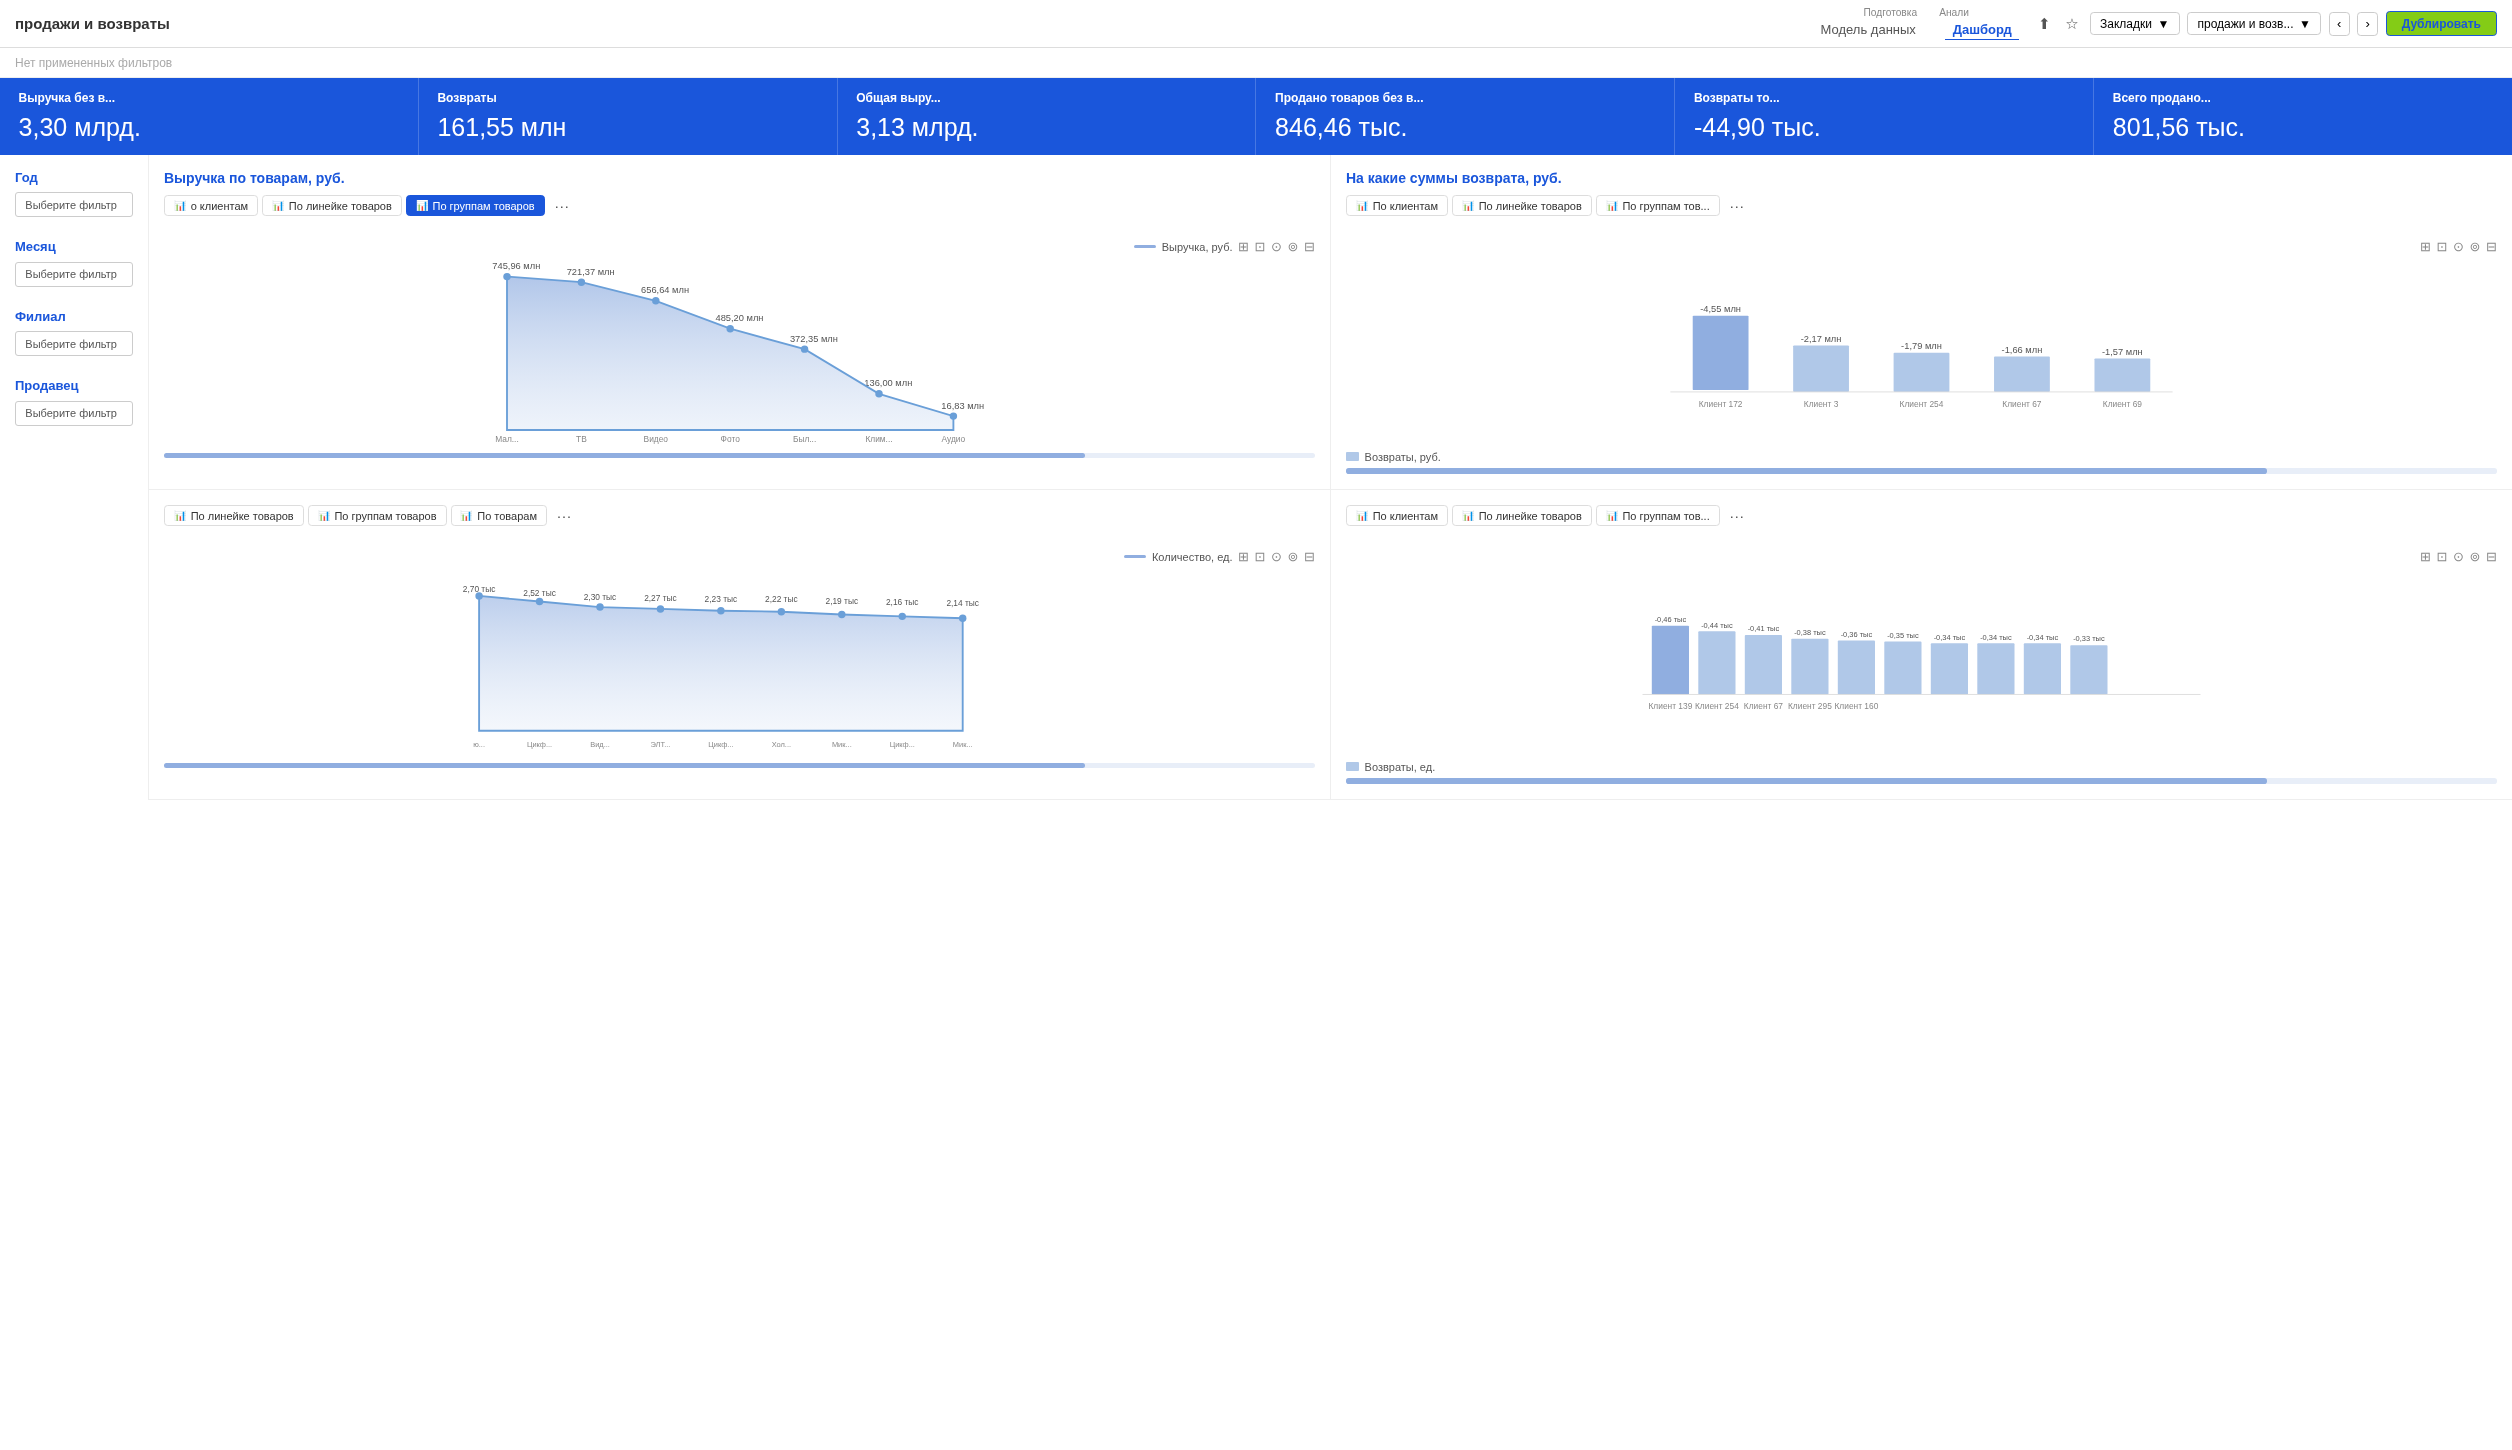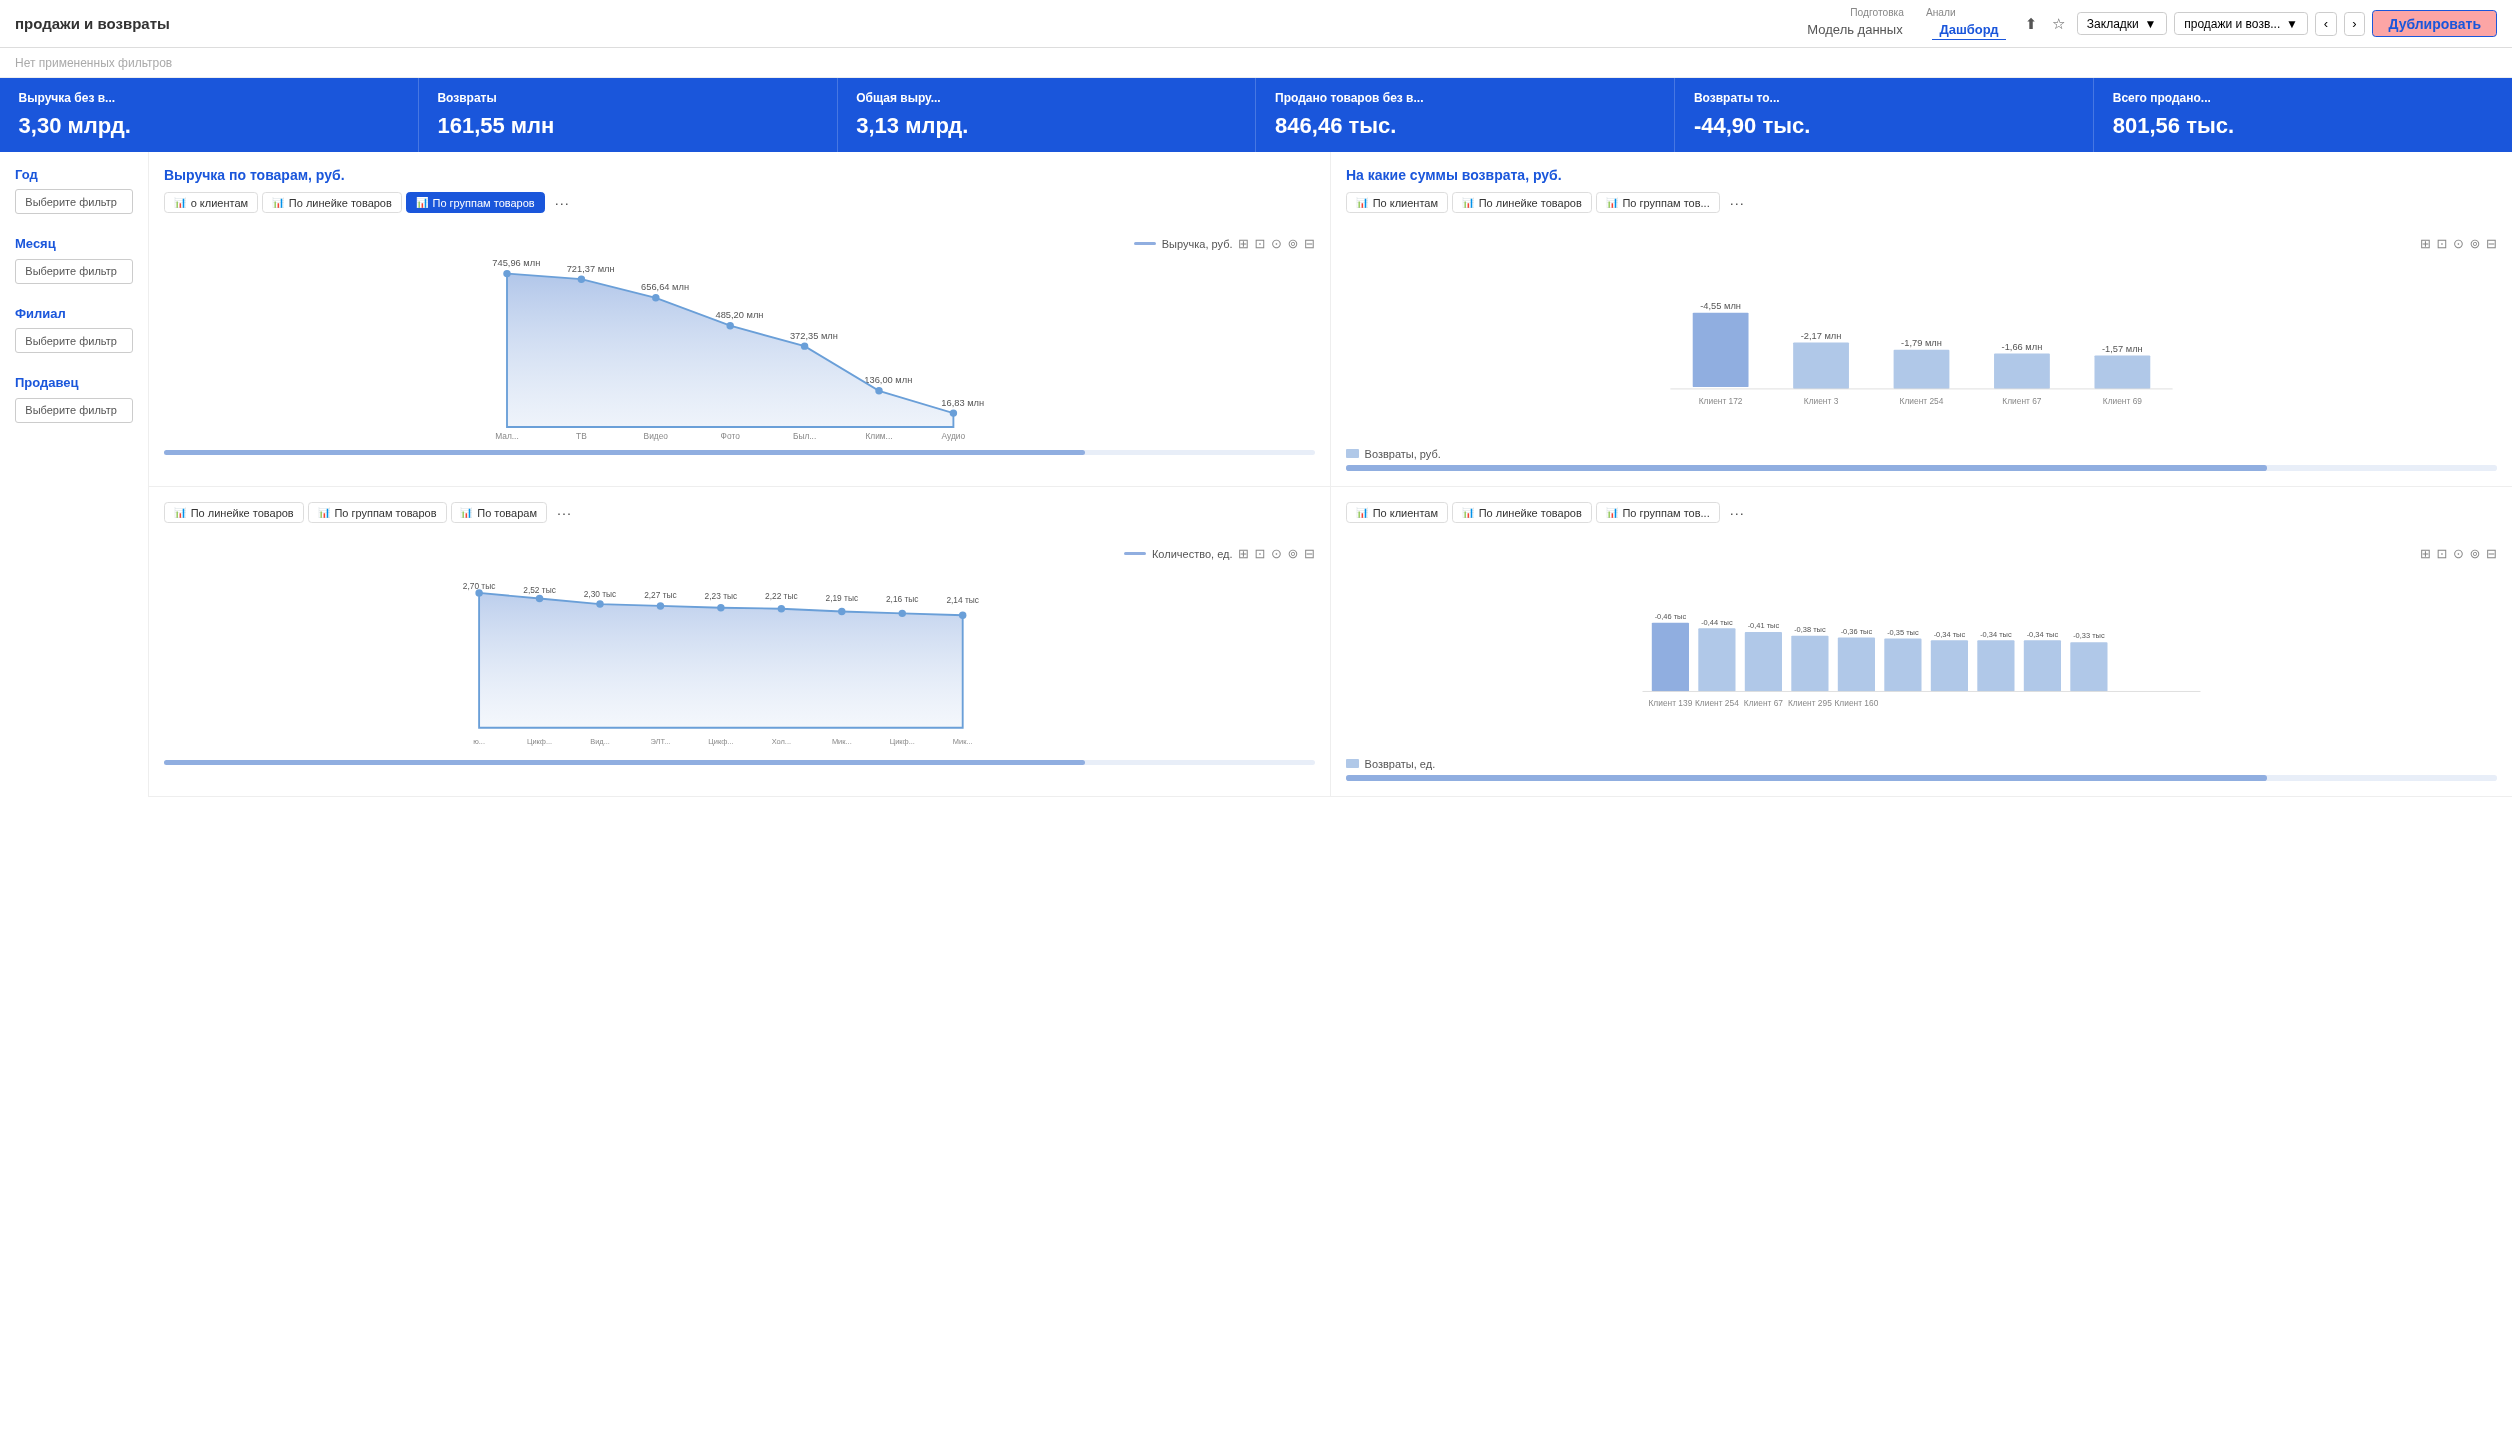--- a/index.html
+++ b/index.html
@@ -10,31 +10,31 @@
     .header-title { font-size: 15px; font-weight: bold; color: #333; margin-right: auto; }
     .header-tabs { display: flex; flex-direction: column; align-items: center; gap: 1.9px; }
     .header-tabs-row { display: flex; gap: 22px; }
     .tab-sub { font-size: 10.2px; color: #888; text-align: center; }
     .tab-label { font-size: 13px; color: #555; cursor: pointer; padding: 1.9px 7.4px; border-bottom: 1.9px solid transparent; }
     .tab-label.active { color: #1a56db; border-bottom: 1.9px solid #1a56db; font-weight: bold; }
     .header-actions { display: flex; align-items: center; gap: 7.4px; }
     .icon-btn { background: none; border: none; cursor: pointer; font-size: 15px; color: #555; padding: 3.7px; }
     .dropdown-btn { border: 0.9px solid #ccc; border-radius: 3.7px; padding: 3.7px 9.3px; background: #fff; cursor: pointer; display: flex; align-items: center; gap: 5.6px; font-size: 12px; }
     .nav-btn { border: 0.9px solid #ccc; border-radius: 3.7px; padding: 3.7px 7.4px; background: #fff; cursor: pointer; font-size: 13px; }
-    .duplicate-btn { border: 0.9px solid #1a56db; border-radius: 3.7px; padding: 4.6px 15px; background: #fca5a5; color: #1a56db; cursor: pointer; font-size: 14px; font-weight: bold; }
+    .duplicate-btn { border: 0.9px solid #1a56db; border-radius: 3.7px; padding: 4.6px 15px; background: #84cc16; color: #1a56db; cursor: pointer; font-size: 12px; font-weight: bold; }
 
     
     .filter-bar { padding: 7.4px 15px; border-bottom: 0.9px solid #eee; color: #aaa; font-size: 12px; }
 
     
     .kpi-banner { background: #1a56db; color: #fff; display: flex; }
     .kpi-item { flex: 1; padding: 13px 18.6px; border-right: 0.9px solid rgba(255,255,255,0.2); }
     .kpi-item:last-child { border-right: none; }
     .kpi-label { font-size: 12px; font-weight: bold; margin-bottom: 7.4px; white-space: nowrap; overflow: hidden; text-overflow: ellipsis; }
-    .kpi-value { font-size: 22px; font-weight: bold; white-space: nowrap; }
+    .kpi-value { font-size: 25px; font-weight: normal; white-space: nowrap; }
 
     
     .main { display: flex; }
 
     
     .sidebar { width: 149px; flex-shrink: 0; padding: 15px; border-right: 0.9px solid #eee; }
     .filter-group { margin-bottom: 22px; }
     .filter-group-label { font-size: 13px; color: #1a56db; font-weight: bold; margin-bottom: 7.4px; }
     .filter-select-btn { border: 0.9px solid #ccc; border-radius: 3px; padding: 5.6px 9.3px; width: 100%; background: #fff; cursor: pointer; text-align: left; font-size: 11px; color: #555; }
 

